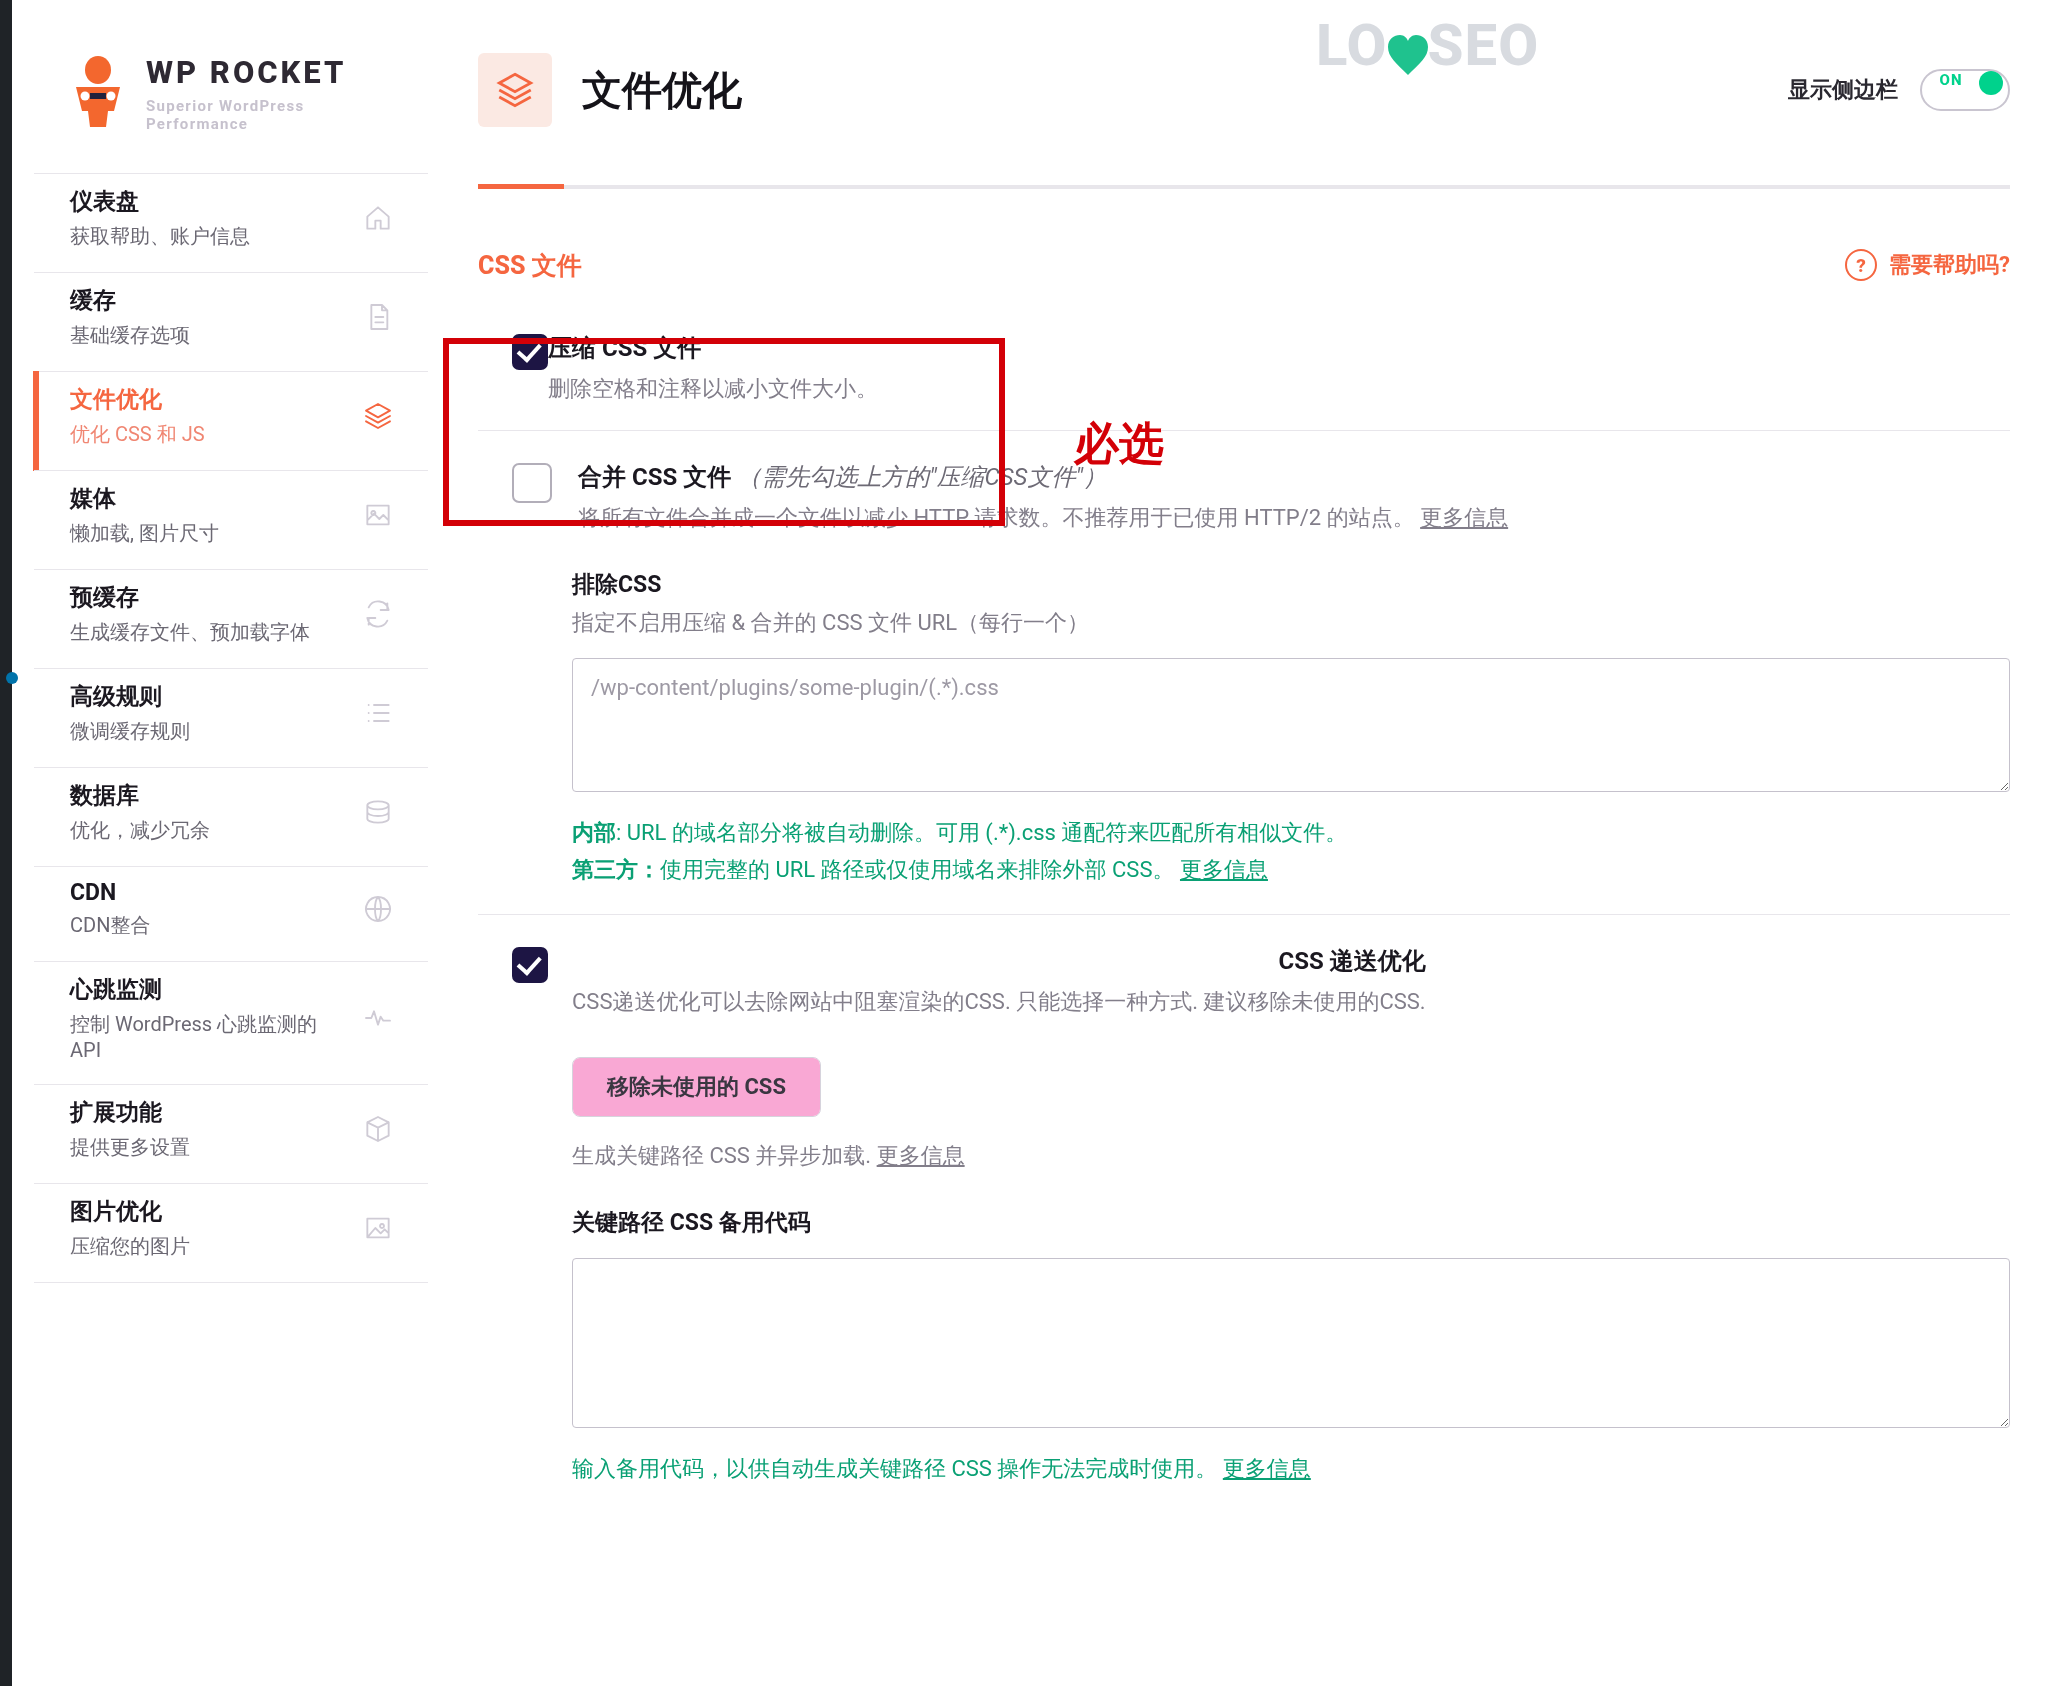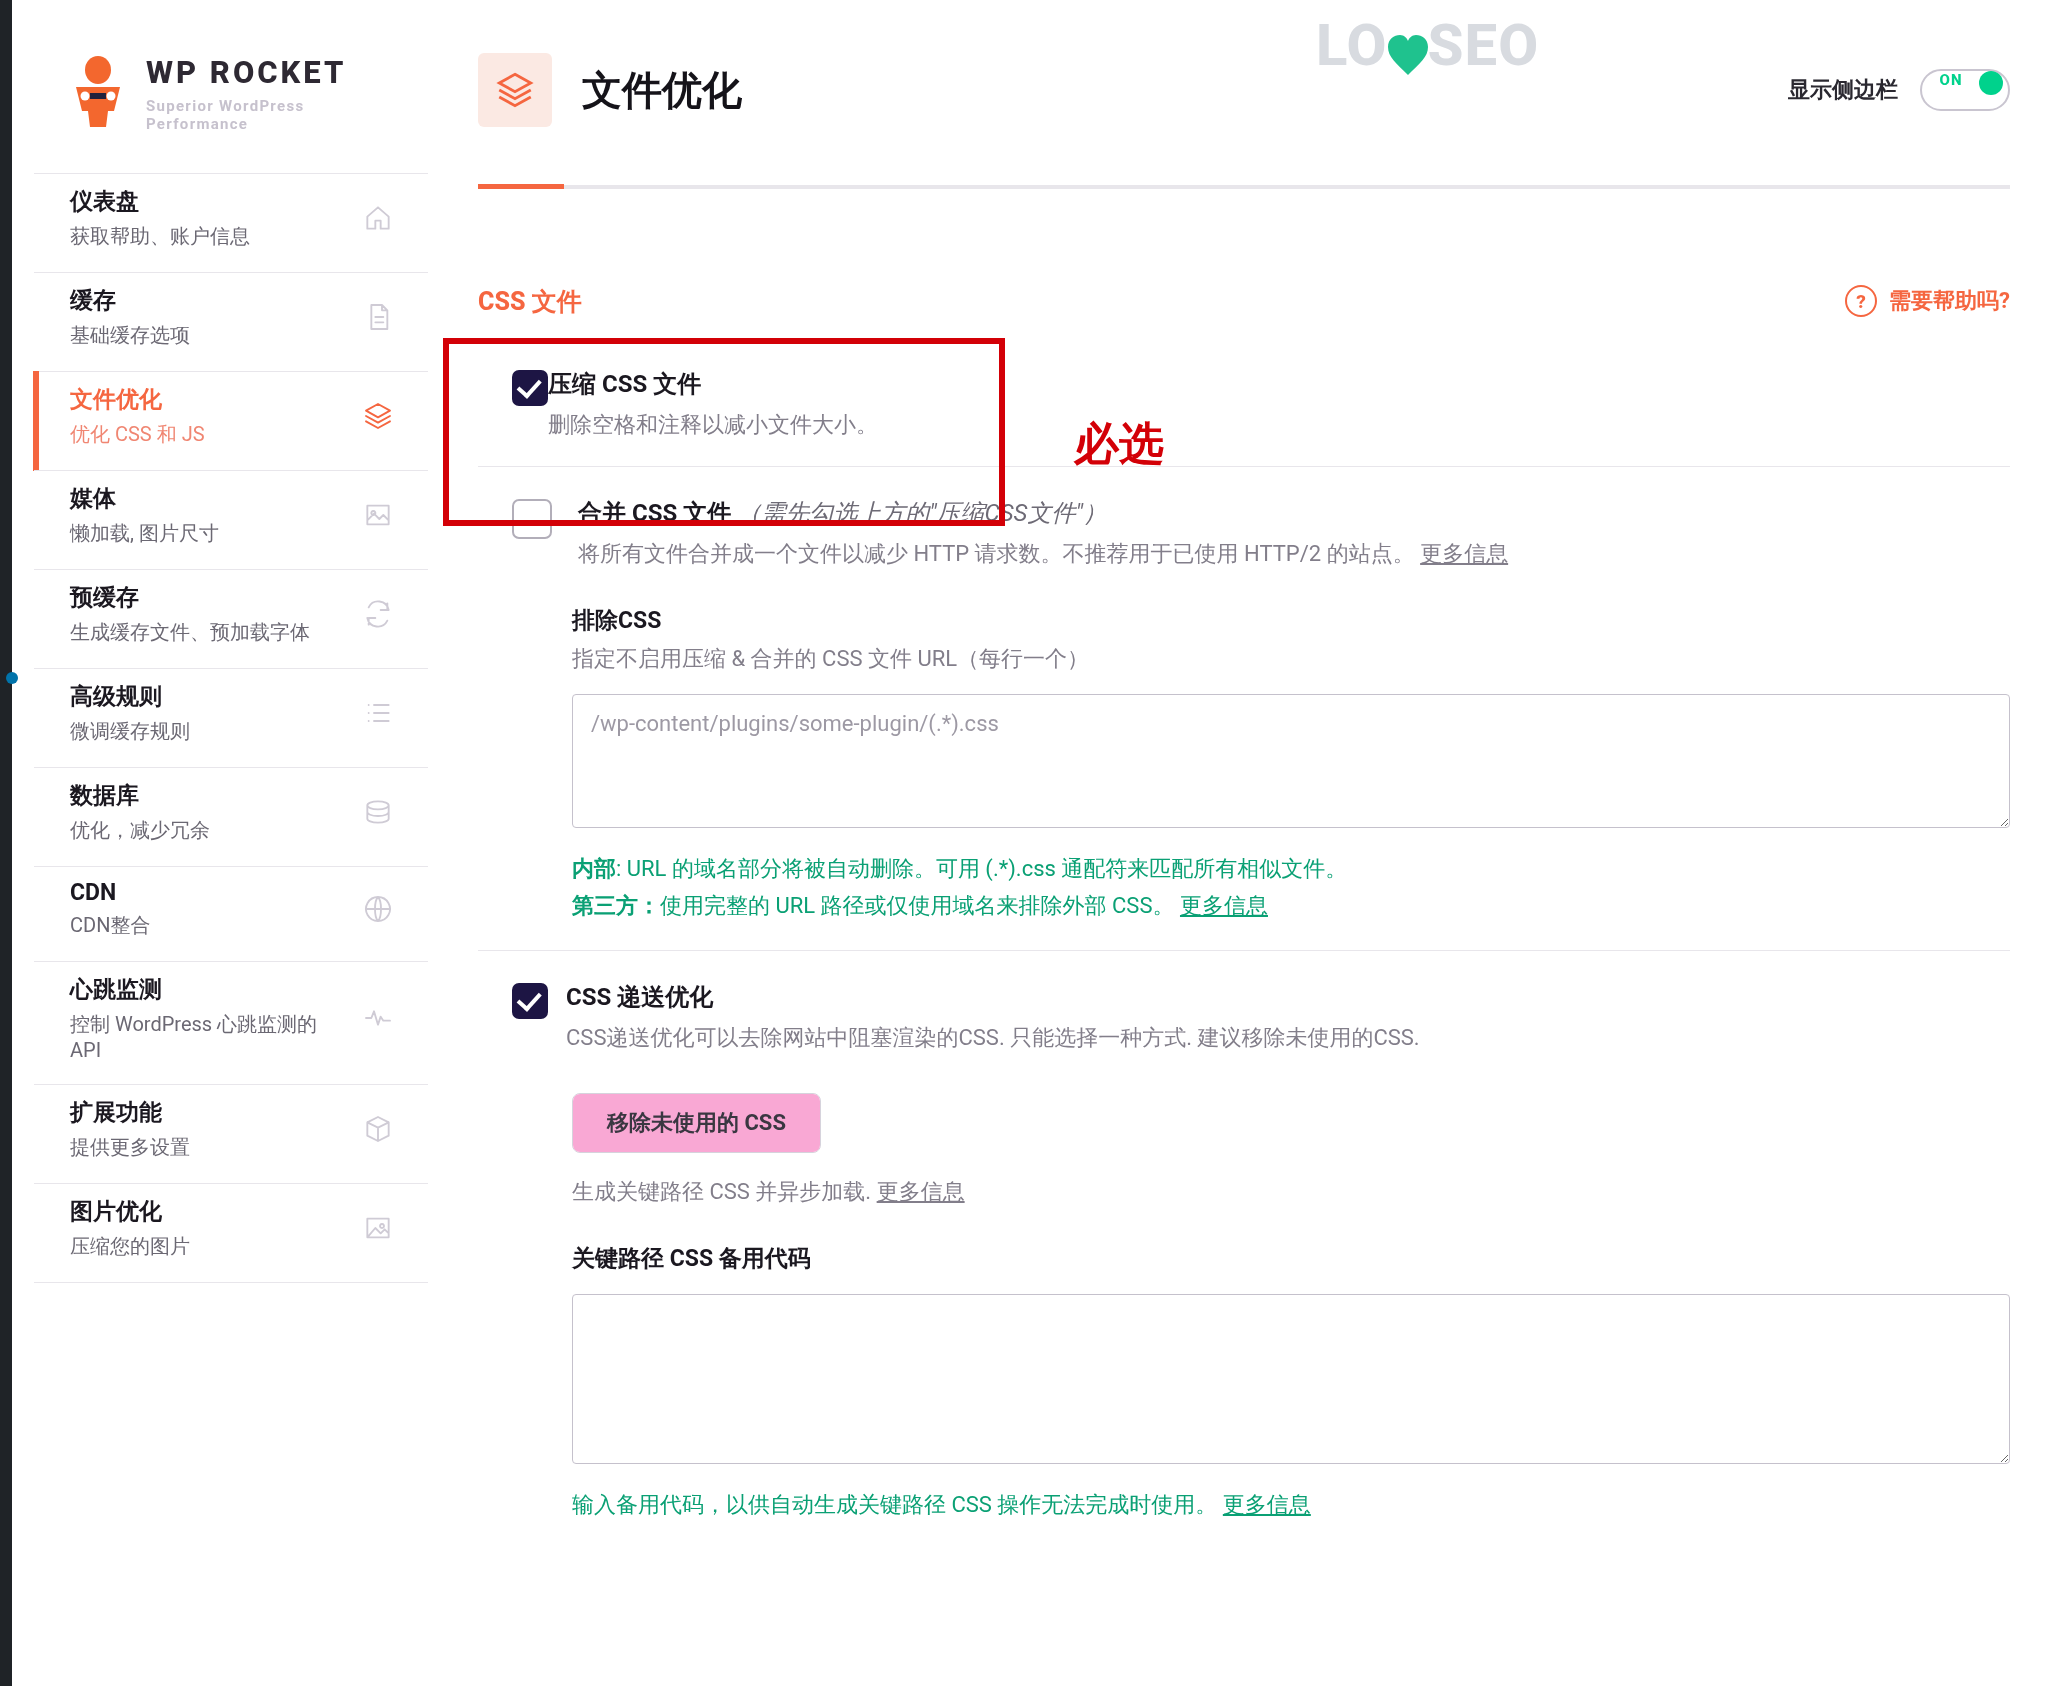--- a/index.html
+++ b/index.html
@@ -53,21 +53,21 @@
   .header-right{margin-left:auto;display:flex;align-items:center;gap:22px;}
   .header-right .lbl{font-size:22px;font-weight:700;color:#2a2830;}
   .toggle{width:76px;height:38px;border:2px solid #c9c5d0;border-radius:40px;display:flex;align-items:flex-start;gap:4px;padding:0 5px;}
   .toggle .txt{font-size:15px;font-weight:800;letter-spacing:1px;color:var(--toggle);flex:1;text-align:center;}
   .toggle .knob{width:24px;height:24px;border-radius:50%;background:var(--toggle);}
   .header-orange-bar{position:absolute;left:0;bottom:-4px;width:86px;height:5px;background:var(--orange);}
   
   .watermark{position:absolute;left:864px;top:-3px;font-size:58px;font-weight:800;letter-spacing:1px;color:#d8dbe0;display:flex;align-items:center;gap:0;pointer-events:none;}
   .watermark .heart{display:inline-block;width:44px;height:46px;margin:0 -2px -6px -2px;}
   
-  .section{margin-top:96px;}
+  .section{margin-top:60px;}
   .section-head{display:flex;align-items:center;}
   .section-title{font-size:25px;font-weight:800;color:var(--orange);}
   .help{margin-left:auto;display:flex;align-items:center;gap:12px;color:var(--orange);font-size:22px;font-weight:700;}
   .help .q{width:28px;height:28px;border:2.5px solid var(--orange);border-radius:50%;display:flex;align-items:center;justify-content:center;font-size:19px;font-weight:800;}
   .settings{margin-top:20px;}
   .setting{display:flex;padding:30px 0 26px 34px;}
   .setting + .setting{border-top:1px solid var(--border);}
   .cb{width:36px;height:36px;border-radius:7px;flex:none;display:flex;align-items:center;justify-content:center;position:relative;top:2px;}
   .cb.checked{background:#1d1544;}
   .cb.checked::after{content:"";width:18px;height:10px;border:4px solid #fff;border-top:none;border-right:none;transform:rotate(-48deg) translate(1px,-2px);}
@@ -317,21 +317,21 @@
           <textarea class="big" placeholder="/wp-content/plugins/some-plugin/(.*).css" style=""></textarea>
           <div class="hint-green">
             <span class="b">内部</span><span>: URL 的域名部分将被自动删除。可用 (.*).css 通配符来匹配所有相似文件。</span><br>
             <span class="b">第三方：</span><span>使用完整的 URL 路径或仅使用域名来排除外部 CSS。</span>
             <a>更多信息</a>
           </div>
         </div>
       </div>
 
       <div class="setting" style="flex-direction:column;gap:0;">
-        <div style="display:flex;gap:18px;">
+        <div style="display:flex;gap:24px;text-align:right;">
           <div class="cb checked"></div>
           <div class="stxt">
             <div class="stitle">CSS 递送优化</div>
             <div class="sdesc">CSS递送优化可以去除网站中阻塞渲染的CSS. 只能选择一种方式. 建议移除未使用的CSS.</div>
           </div>
         </div>
 
         <div class="indent">
           <div class="seggroup">
             <div class="segbtn inactive">移除未使用的 CSS</div>

